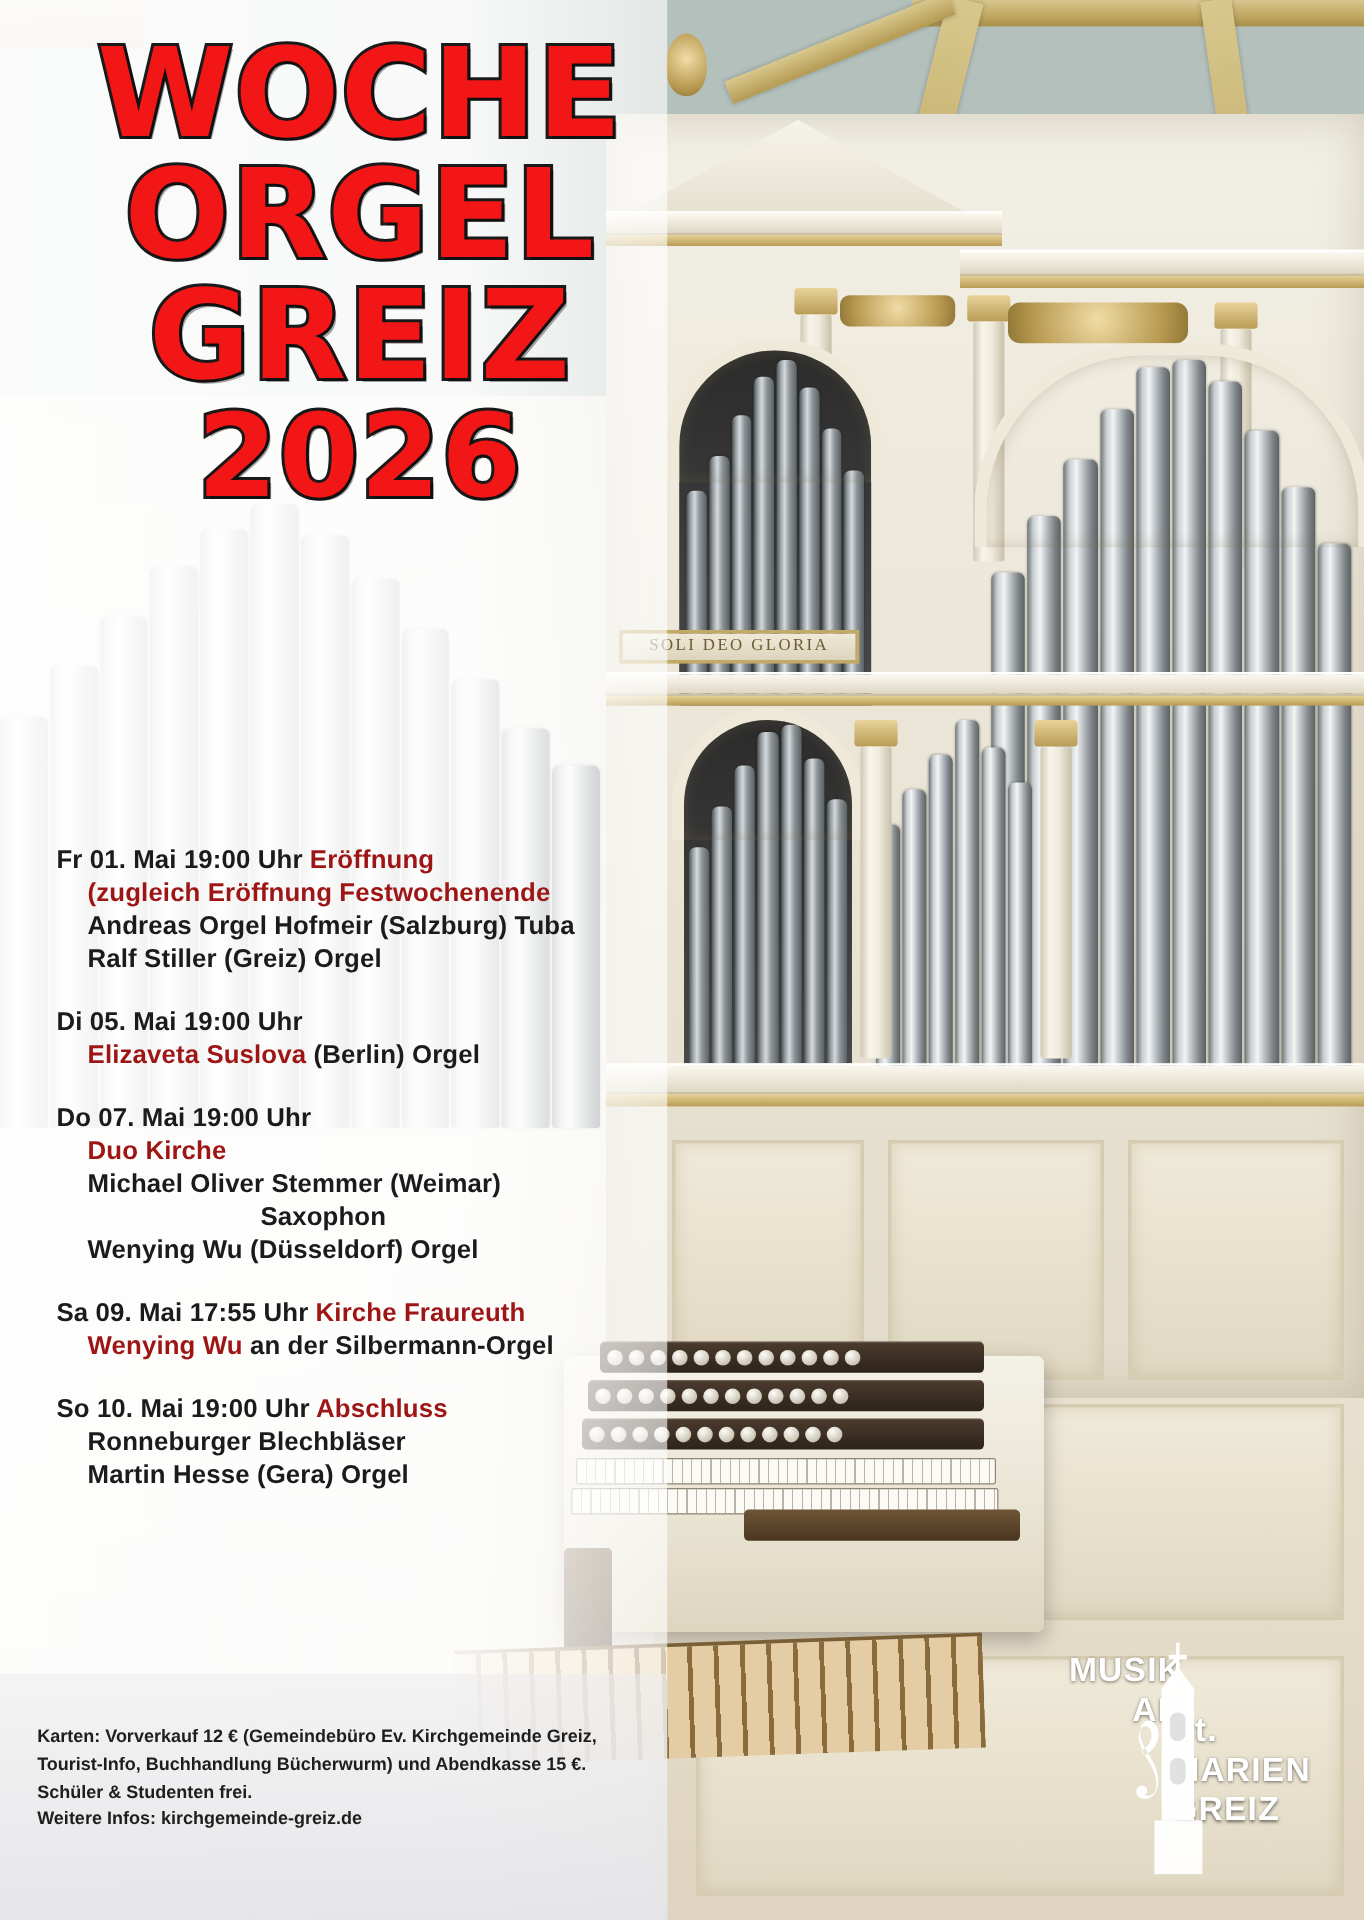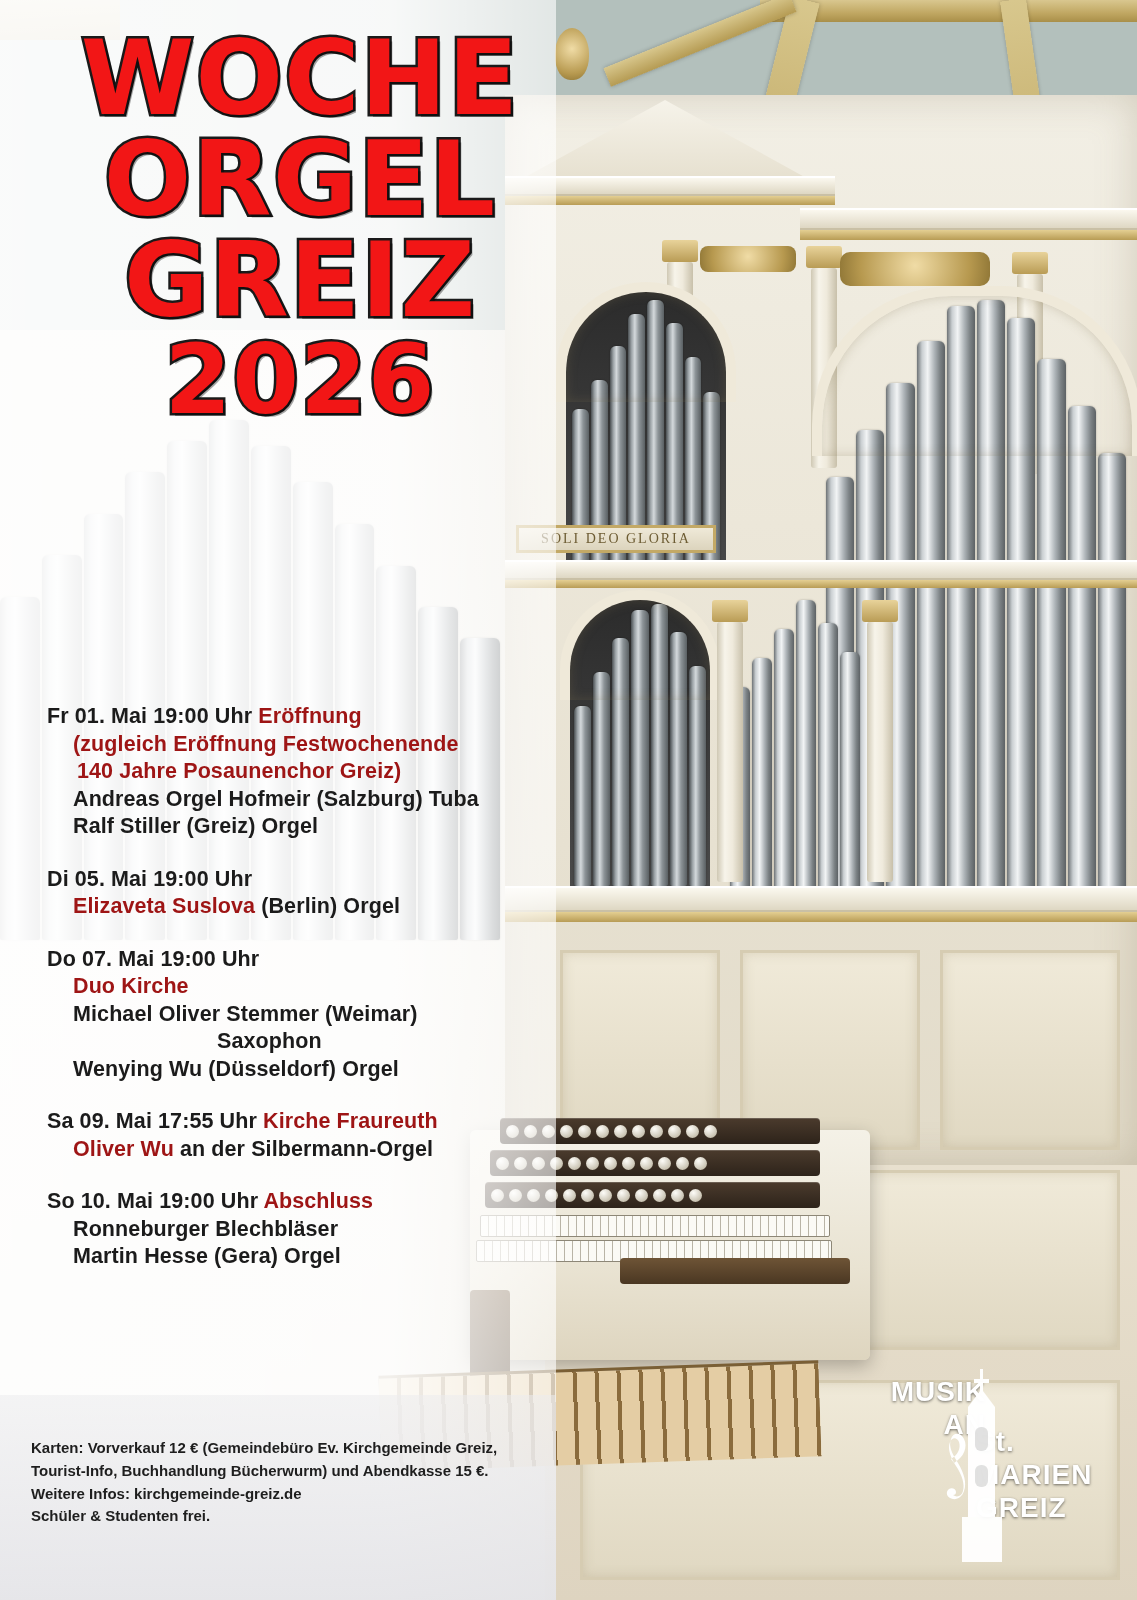--- a/index.html
+++ b/index.html
@@ -419,51 +419,50 @@
       <div class="title-line l1">ORGEL</div>
       <div class="title-line l3">GREIZ</div>
       <div class="title-line year">2026</div>
     </div>
 
 
     <div class="events" id="events">
         <div class="event">
           <div class="ev-line"><span>Fr 01. Mai 19:00 Uhr  </span><span class="accent">Eröffnung</span></div>
           <div class="ev-line indent1"><span class="accent">(zugleich Eröffnung Festwochenende</span></div>
-          <div class="ev-line indent2"><span class="accent">140 Jahre Posaunenchor Greiz)</span></div>
           <div class="ev-line indent1"><span>Andreas Orgel Hofmeir (Salzburg) Tuba</span></div>
           <div class="ev-line indent1"><span>Ralf Stiller (Greiz) Orgel</span></div>
         </div>
         <div class="event">
           <div class="ev-line"><span>Di 05. Mai 19:00 Uhr</span></div>
           <div class="ev-line indent1"><span class="accent">Elizaveta Suslova</span><span> (Berlin) Orgel</span></div>
         </div>
         <div class="event">
           <div class="ev-line"><span>Do 07. Mai 19:00 Uhr</span></div>
           <div class="ev-line indent1"><span class="accent">Duo Kirche</span></div>
           <div class="ev-line indent1"><span>Michael Oliver Stemmer (Weimar)</span></div>
           <div class="ev-line indent-sax"><span>Saxophon</span></div>
           <div class="ev-line indent1"><span>Wenying Wu (Düsseldorf) Orgel</span></div>
         </div>
         <div class="event">
           <div class="ev-line"><span>Sa 09. Mai 17:55 Uhr </span><span class="accent">Kirche Fraureuth</span></div>
-          <div class="ev-line indent1"><span class="accent">Oliver Wu</span><span> an der Silbermann-Orgel</span></div>
+          <div class="ev-line indent1"><span class="accent">Wenying Wu</span><span> an der Silbermann-Orgel</span></div>
         </div>
         <div class="event">
           <div class="ev-line"><span>So 10. Mai 19:00 Uhr  </span><span class="accent">Abschluss</span></div>
           <div class="ev-line indent1"><span>Ronneburger Blechbläser</span></div>
           <div class="ev-line indent1"><span>Martin Hesse (Gera) Orgel</span></div>
         </div>
       </div>
 
     <div class="footer">
       <div>Karten: Vorverkauf 12 € (Gemeindebüro Ev. Kirchgemeinde Greiz,</div>
       <div>Tourist-Info, Buchhandlung Bücherwurm) und Abendkasse 15 €.</div>
+      <div>Schüler &amp; Studenten frei.</div>
       <div>Weitere Infos: kirchgemeinde-greiz.de</div>
-      <div>Schüler &amp; Studenten frei.</div>
     </div>
 
     <div class="logo">
       <div class="logo-text">
         <div>MUSIK</div>
         <div>AN</div>
       </div>
       <div class="logo-text2">
         <div>St.</div>
         <div>MARIEN</div>

